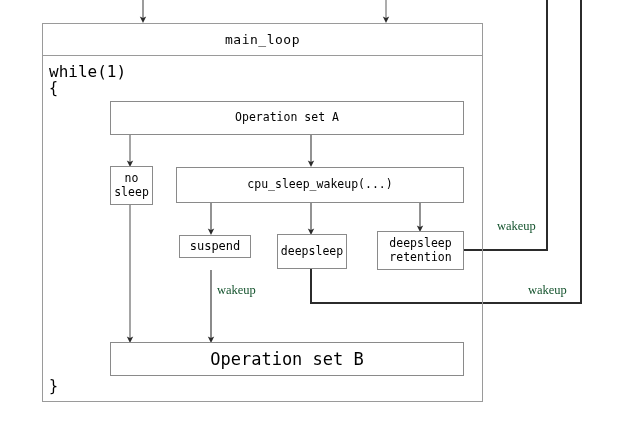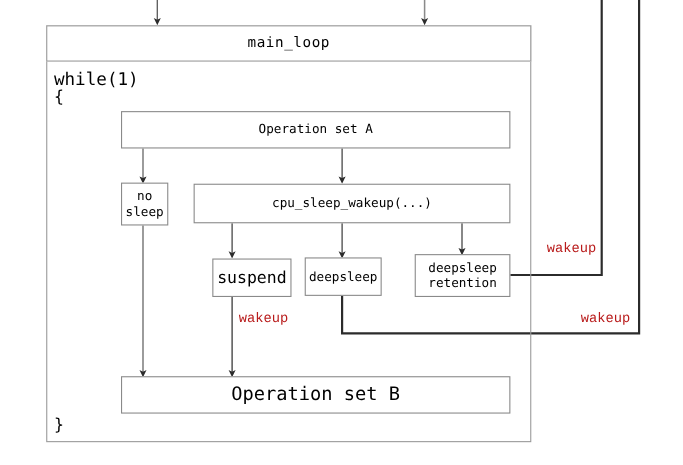--- a/index.html
+++ b/index.html
@@ -55,22 +55,22 @@
     color: #000000;
   }
   .code-text {
     position: absolute;
     font-family: "DejaVu Sans Mono", "Liberation Mono", monospace;
     color: #000000;
     white-space: pre;
   }
   .edge-label {
     position: absolute;
-    font-family: Liberation Mono, monospace;
-    color: #b91c1c;
+    font-family: Liberation Serif, serif;
+    color: #14532d;
     white-space: nowrap;
   }
 </style>
 </head>
 <body>
 
 <div id="canvas">
 
   <svg class="wires" viewBox="0 0 621 423">
     <defs>
@@ -133,21 +133,21 @@
   <div class="code-text" style="left:49px; top:79px; font-size:15px;">{</div>
   <div class="code-text" style="left:49px; top:377px; font-size:15px;">}</div>
 
   <div class="box" style="left:110px; top:101px; width:354px; height:34px; font-size:11.5px;">Operation set A</div>
 
   <div class="box" style="left:110px; top:166px; width:43px; height:39px; font-size:11.5px;">no
 sleep</div>
 
   <div class="box" style="left:176px; top:167px; width:288px; height:36px; font-size:11.5px;">cpu_sleep_wakeup(...)</div>
 
-  <div class="box" style="left:193px; top:235px; width:72px; height:35px; font-size:15px;">suspend</div>
+  <div class="box" style="left:179px; top:235px; width:72px; height:23px; font-size:12px;">suspend</div>
 
   <div class="box" style="left:277px; top:234px; width:70px; height:35px; font-size:11.5px;">deepsleep</div>
 
   <div class="box" style="left:377px; top:231px; width:87px; height:39px; font-size:11.5px;">deepsleep
 retention</div>
 
   <div class="box" style="left:110px; top:342px; width:354px; height:34px; font-size:17px;">Operation set B</div>
 
   <div class="edge-label" style="left:217px; top:283px; font-size:12.5px;">wakeup</div>
 

